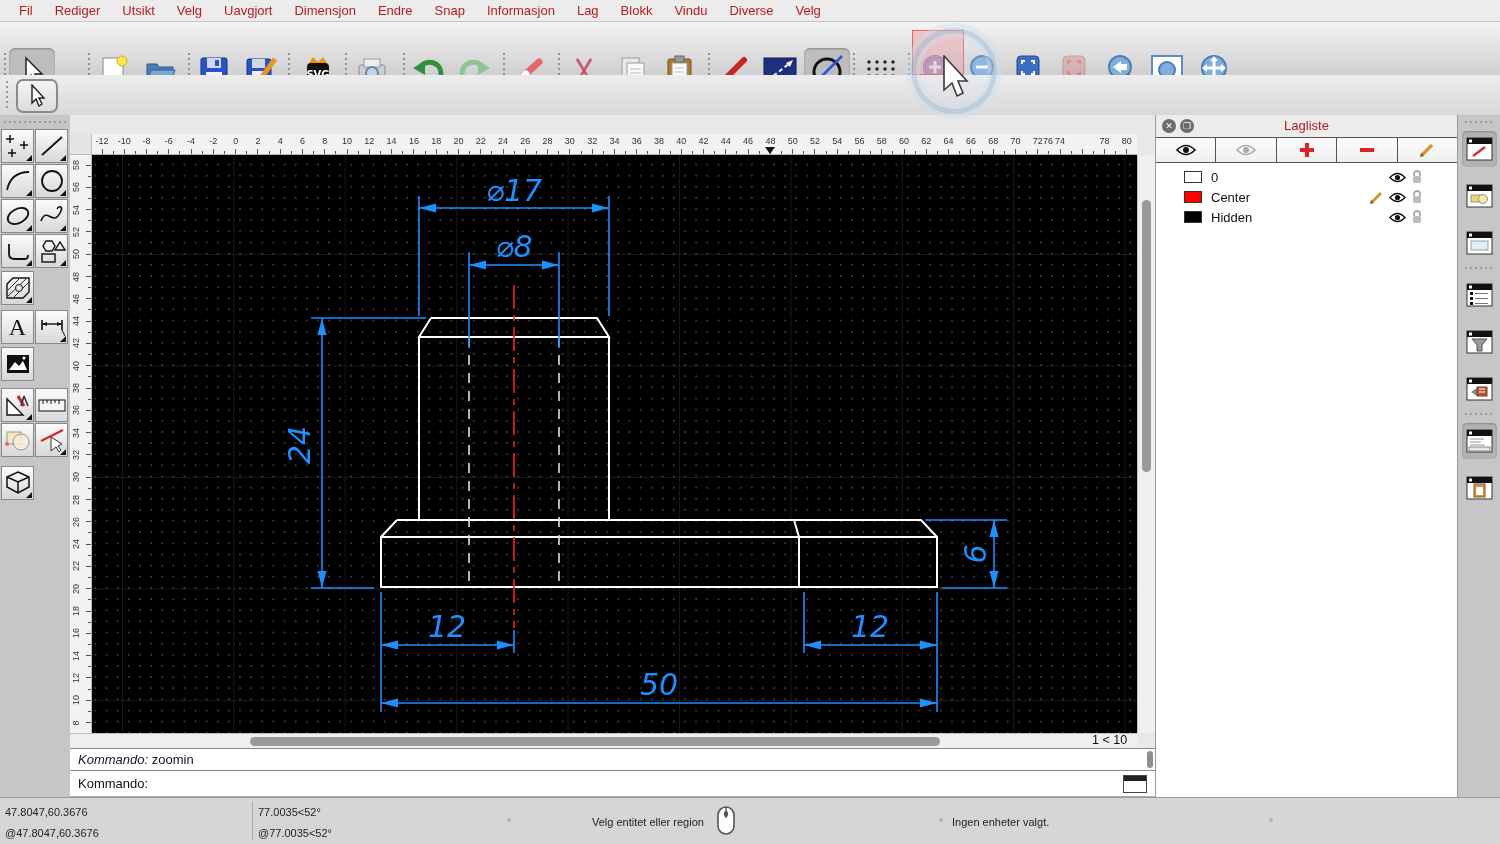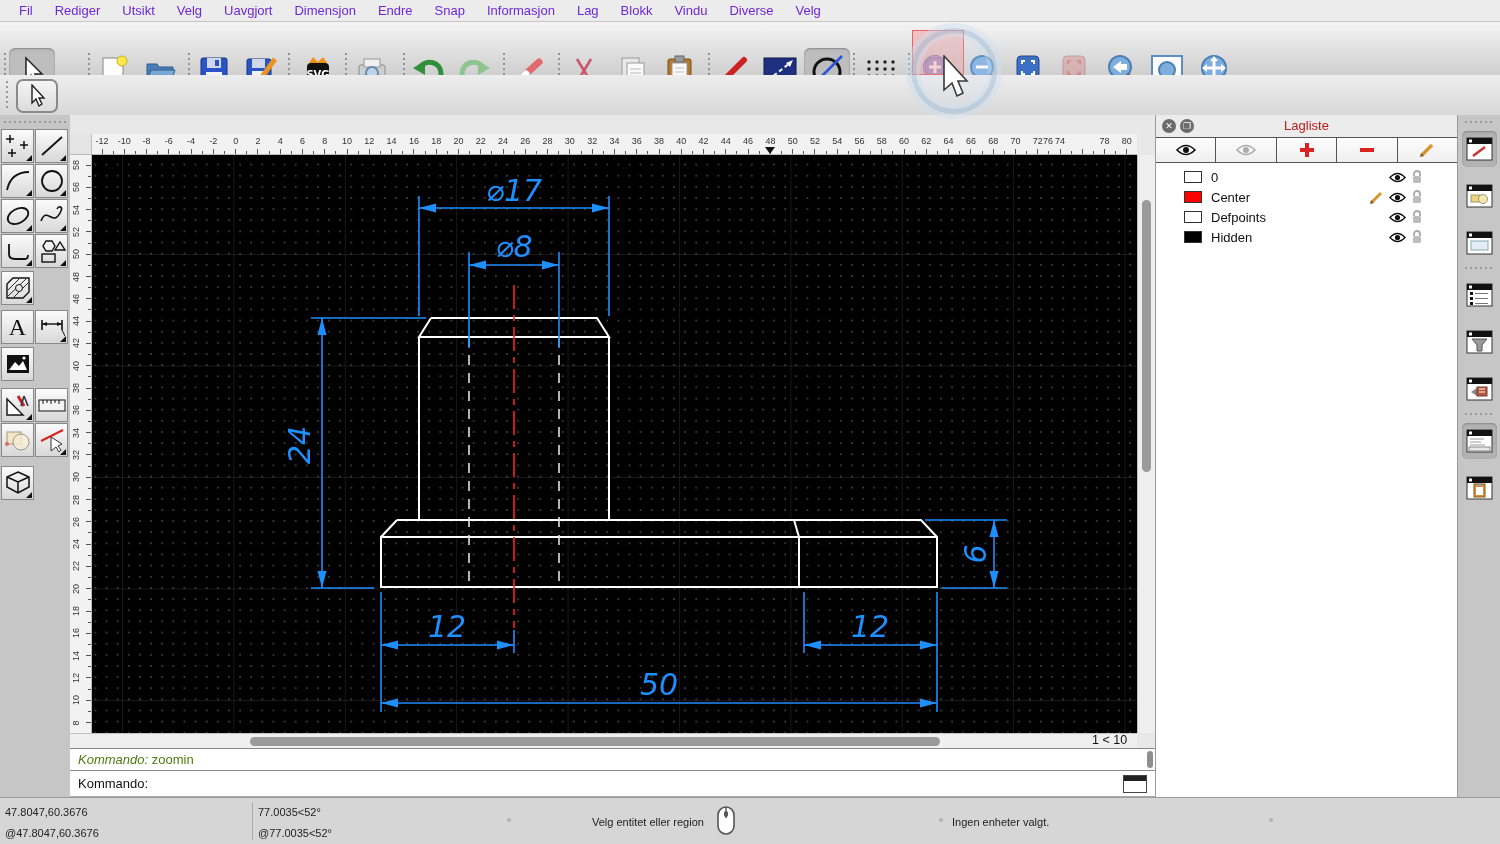--- a/index.html
+++ b/index.html
@@ -2,21 +2,21 @@
 <html><head>
 <meta charset="utf-8">
 <style>
   html,body{margin:0;padding:0;background:#888;}
   #app{position:relative;width:1500px;height:844px;background:#d2d2d2;overflow:hidden;
        font-family:"Liberation Sans",sans-serif;-webkit-font-smoothing:antialiased;}
   .abs{position:absolute;}
   
   #menubar{left:0;top:0;width:1500px;height:22px;background:#ececec;border-bottom:1px solid #c6c6c6;
            display:flex;align-items:center;padding-left:8px;box-sizing:border-box;}
-  .menu-item{font-size:13px;color:#6d28d9;padding:0 11px;cursor:default;}
+  .menu-item{font-size:13px;color:#b91c1c;padding:0 11px;cursor:default;}
   
   #toolbar{left:0;top:22px;width:1500px;height:53px;background:linear-gradient(#f4f4f4,#cfcfcf);
            border-bottom:1px solid #9a9a9a;}
   #toolbar2{left:0;top:75px;width:1500px;height:40px;background:linear-gradient(#ededed,#d8d8d8);
             border-bottom:1px solid #b0b0b0;}
   .tbtn{position:absolute;top:26px;width:46px;height:46px;display:flex;align-items:center;justify-content:center;border-radius:6px;}
   .tbtn.active{background:#bdbdbd;box-shadow:inset 0 1px 2px rgba(0,0,0,.3);}
   .sepv{position:absolute;top:31px;height:36px;width:2px;
         background:repeating-linear-gradient(to bottom,#909090 0 2px,transparent 2px 5px);}
   .hdots{background:repeating-linear-gradient(to right,#9a9a9a 0 2px,transparent 2px 5px);height:2px;}
@@ -51,21 +51,21 @@
      background-size:111.4px 111.5px,111.4px 111.5px,11.14px 11.15px;
      background-position:30px 0,0 99px,9px 4px;padding-left:34px;}
   
   #hscroll{left:0;top:618px;width:1067px;height:15px;background:#efefef;border-top:1px solid #c2c2c2;box-sizing:border-box;}
   #hthumb{left:180px;top:3px;width:690px;height:9px;background:#9a9a9a;border-radius:5px;}
   #vscroll{left:1067px;top:40px;width:18px;height:578px;background:#efefef;border-left:1px solid #c2c2c2;box-sizing:border-box;}
   #vthumb{left:4px;top:45px;width:9px;height:272px;background:#9a9a9a;border-radius:5px;}
   #zoomfactor{position:absolute;left:1022px;top:618px;font-size:12.5px;color:#111;}
   
   #console-hist{left:0;top:633px;width:1085px;height:23px;background:#fff;border-top:1px solid #8a8a8a;border-bottom:1px solid #8a8a8a;box-sizing:border-box;}
-  #console-hist .txt{position:absolute;left:8px;top:3px;font-size:13px;color:#4d7c0f;}
+  #console-hist .txt{position:absolute;left:8px;top:3px;font-size:13px;color:#0f172a;}
   #hist-thumb{position:absolute;right:2px;top:2px;width:6px;height:17px;background:#8f8f8f;border-radius:3px;}
   #console-input{left:0;top:656px;width:1085px;height:26px;background:#fff;border-bottom:1px solid #aaa;box-sizing:border-box;}
   #console-input .txt{position:absolute;left:8px;top:5px;font-size:13px;color:#111;}
   #console-winicon{position:absolute;right:8px;top:4px;width:22px;height:16px;background:#fff;border:1px solid #444;}
   #console-winicon::before{content:"";position:absolute;left:0;top:0;width:100%;height:5px;background:#222;}
   
   #layerpanel{left:1155px;top:115px;width:302px;height:682px;background:#fff;border-left:1px solid #9a9a9a;box-sizing:border-box;}
   #lp-header{position:relative;height:22px;background:#ececec;}
   #lp-title{width:100%;text-align:center;font-size:13px;color:#b91c1c;line-height:22px;}
   .lp-circ{position:absolute;top:4px;width:14px;height:14px;border-radius:50%;background:#6b6b6b;color:#fff;
@@ -846,34 +846,20 @@
               <path d="M1,5.5 Q8.5,-2.5 16,5.5 Q8.5,13.5 1,5.5 Z" fill="none" stroke="#111" stroke-width="1.5"></path>
               <circle cx="8.5" cy="5.5" r="2.6" fill="#111"></circle>
             </svg>
             <svg width="12" height="14">
               <path d="M3,6 V4 a3,3 0 0 1 6,0 V6" fill="none" stroke="#a8a8a8" stroke-width="1.8"></path>
               <rect x="2" y="6" width="8" height="7" rx="1.5" fill="#bdbdbd"></rect>
             </svg>
           </div>
         </div>
         <div class="layer-row">
-          <div class="lswatch" style="background:#ffffff"></div>
-          <div class="lname">Defpoints</div>
-          <div class="licons">
-            <svg width="17" height="11">
-              <path d="M1,5.5 Q8.5,-2.5 16,5.5 Q8.5,13.5 1,5.5 Z" fill="none" stroke="#111" stroke-width="1.5"></path>
-              <circle cx="8.5" cy="5.5" r="2.6" fill="#111"></circle>
-            </svg>
-            <svg width="12" height="14">
-              <path d="M3,6 V4 a3,3 0 0 1 6,0 V6" fill="none" stroke="#a8a8a8" stroke-width="1.8"></path>
-              <rect x="2" y="6" width="8" height="7" rx="1.5" fill="#bdbdbd"></rect>
-            </svg>
-          </div>
-        </div>
-        <div class="layer-row">
           <div class="lswatch" style="background:#000000"></div>
           <div class="lname">Hidden</div>
           <div class="licons">
             <svg width="17" height="11">
               <path d="M1,5.5 Q8.5,-2.5 16,5.5 Q8.5,13.5 1,5.5 Z" fill="none" stroke="#111" stroke-width="1.5"></path>
               <circle cx="8.5" cy="5.5" r="2.6" fill="#111"></circle>
             </svg>
             <svg width="12" height="14">
               <path d="M3,6 V4 a3,3 0 0 1 6,0 V6" fill="none" stroke="#a8a8a8" stroke-width="1.8"></path>
               <rect x="2" y="6" width="8" height="7" rx="1.5" fill="#bdbdbd"></rect>

